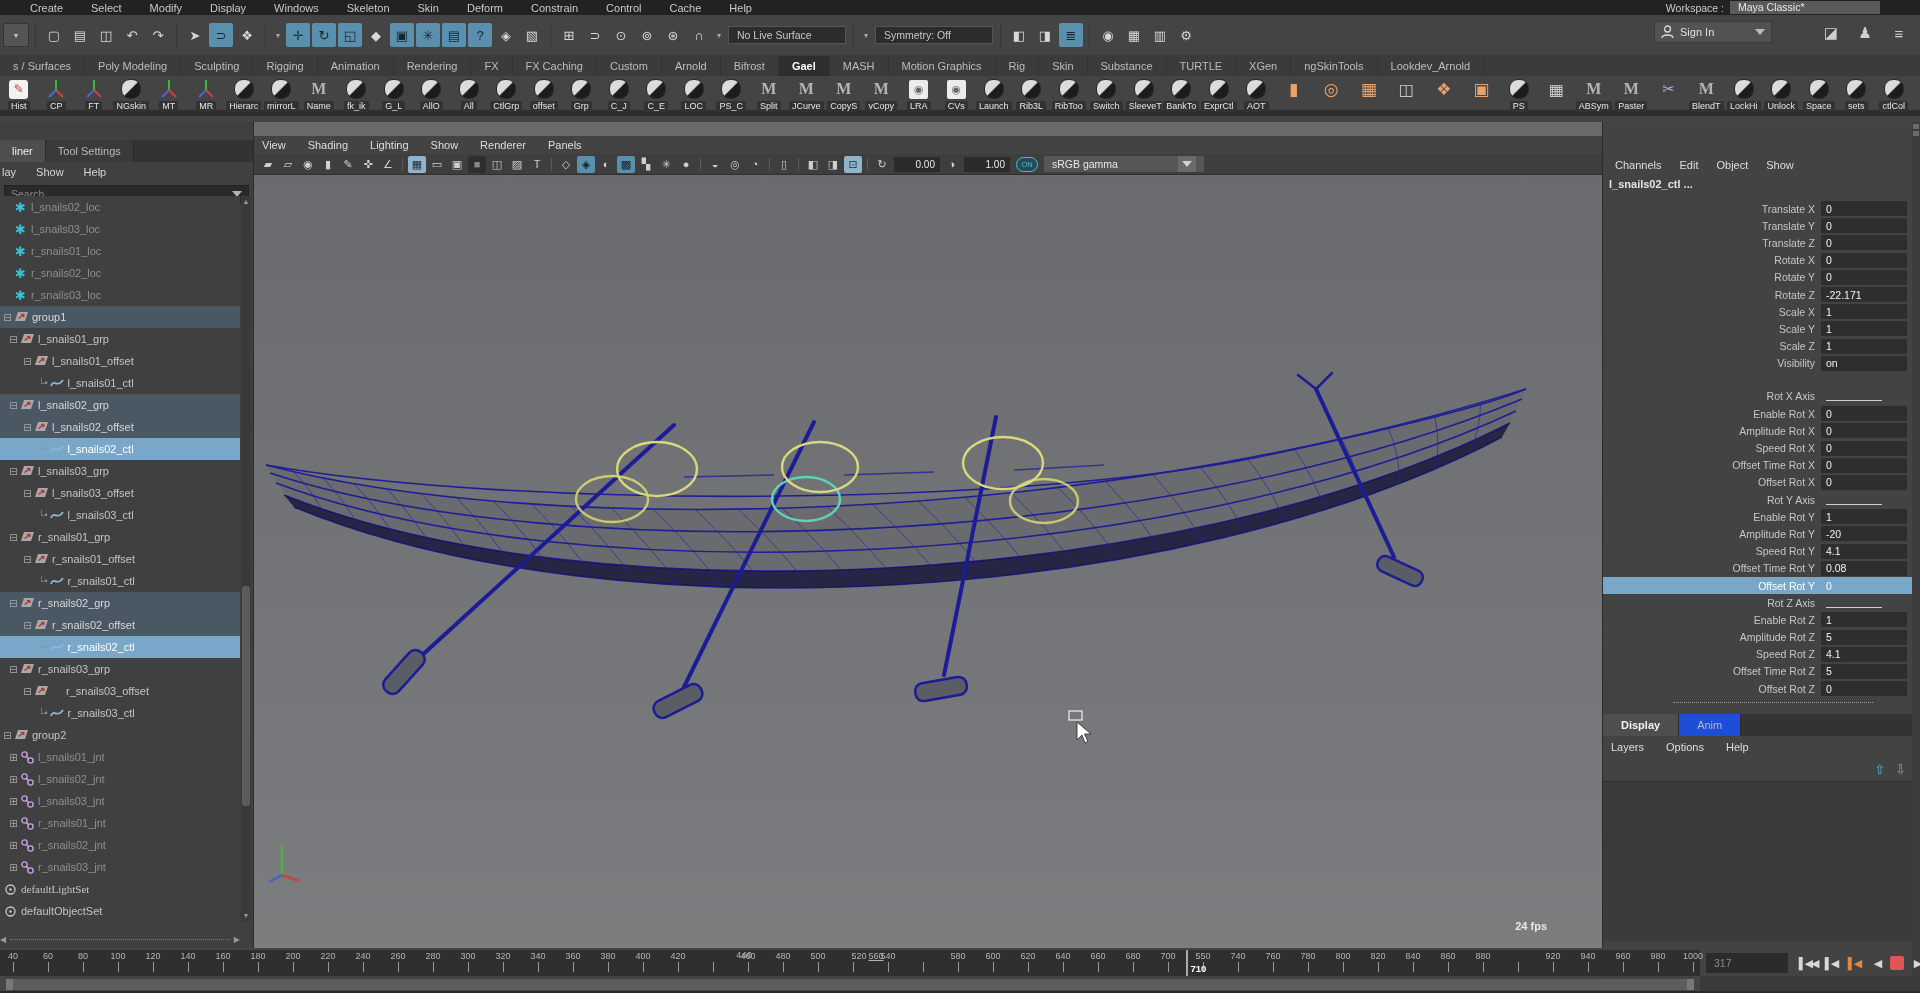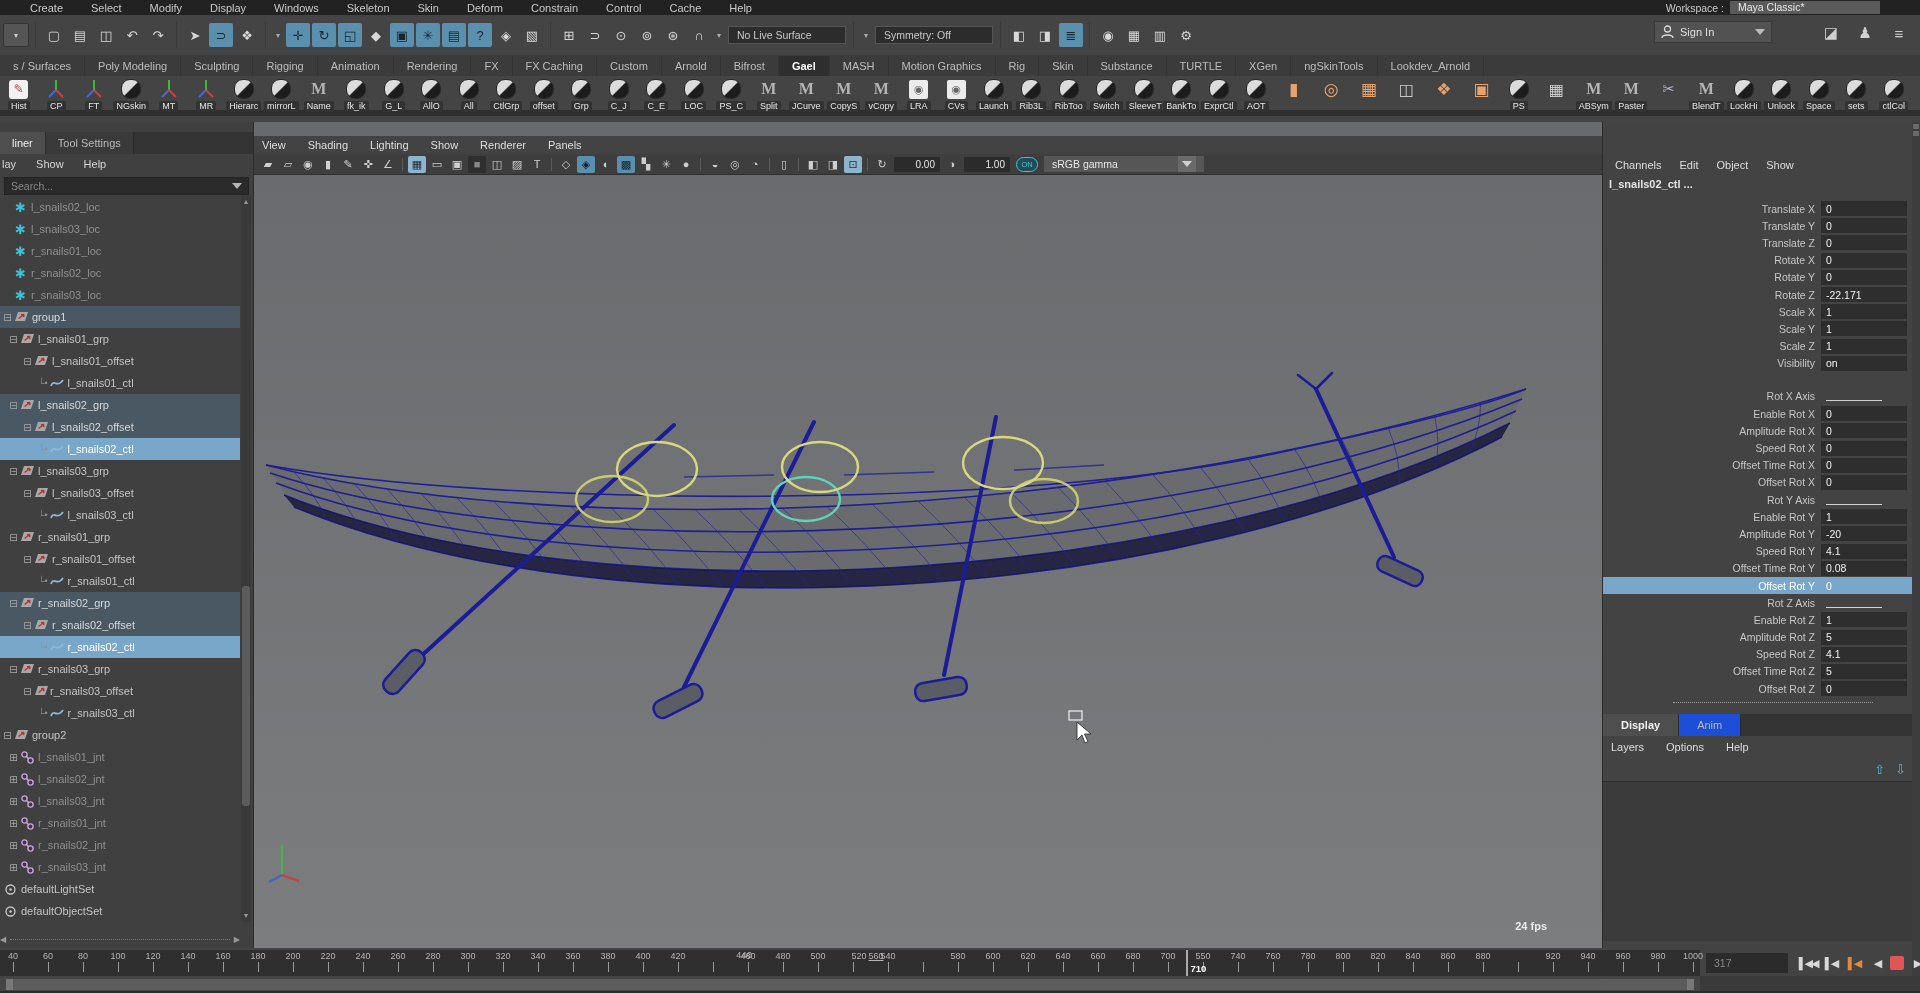--- a/index.html
+++ b/index.html
@@ -47,21 +47,21 @@
   .mletter { color:#b4b4b4; font-weight:bold; font-size:16px; font-family:"Liberation Serif","DejaVu Serif",serif;}
   .noteic { width:19px; height:19px; background:#f2f2f2; border-radius:3px; color:#cc3333; font-size:12px;
     display:flex; align-items:center; justify-content:center;}
   .eyeic { width:19px; height:19px; background:#ececec; border-radius:2px; color:#666; font-size:11px;
     display:flex; align-items:center; justify-content:center;}
   .orange { color:#e8a26a; font-size:17px; }
   .grayglyph { color:#c8c8c8; font-size:16px; }
   .purple { color:#b9a6dc; font-size:15px; }
   
   .left-panel { position:absolute; left:0; top:122px; width:253px; height:826px; background:#404040; z-index:20;}
-  .ptabs { display:flex; height:22px; background:#333; margin-top:10px;}
+  .ptabs { display:flex; height:22px; background:#333; margin-top:18px;}
   .ptab { padding:0 12px; line-height:22px; color:#b8b8b8; background:#3a3a3a; border-right:1px solid #2c2c2c;}
   .ptab.active { background:#4e4e4e; color:#efefef; }
   .pmenus { display:flex; gap:20px; height:20px; align-items:center; padding-left:2px; background:#404040; color:#d6d6d6;}
   .searchrow { height:24px; display:flex; align-items:center; padding:2px 4px;}
   .searchfield { flex:1; height:18px; background:#2a2a2a; border:1px solid #222; color:#8a8a8a;
     display:flex; align-items:center; padding:0 6px; font-size:10.5px;}
   .searchfield .caret { margin-left:auto; width:0; height:0; border-left:5px solid transparent; border-right:5px solid transparent; border-top:6px solid #b5b5b5;}
   .tree { position:absolute; left:0; top:74px; width:240px; height:728px; overflow:hidden; background:#404040;}
   .trow { height:22px; display:flex; align-items:center; white-space:nowrap; color:#c4c4c4; font-size:11px;}
   .trow.dim { color:#8f8f8f; }
@@ -751,21 +751,21 @@
           <div style="margin-left: 2px;">r_snails03_grp</div>
         </div>
         <div class="trow" style="padding-left: 22px;">
           <div class="texp">⊟</div>
           <span class="ticon">
             <svg width="15" height="12">
               <polygon points="4,1 14,1 11,10 1,10" fill="#a8a8a8"></polygon>
               <path d="M4.5,7.5 L10,3.5 M10,3.5 L7,3.8 M10,3.5 L9.6,6.2" stroke="#c03030" stroke-width="1.4" fill="none"></path>
             </svg>
           </span>
-          <div style="margin-left: 0;">r_snails03_offset</div>
+          <div style="margin-left: 16px;">r_snails03_offset</div>
         </div>
         <div class="trow" style="padding-left: 38px;">
           <div class="tconn">└•</div>
           <span class="ticon">
             <svg width="14" height="12">
               <path d="M1,9 C4,1 7,12 13,3" stroke="#8fb8d8" stroke-width="1.8" fill="none"></path>
             </svg>
           </span>
           <div style="margin-left: 2px;">r_snails03_ctl</div>
         </div>
@@ -838,21 +838,21 @@
           <div class="texp">⊞</div>
           <span class="ticon">
             <svg width="13" height="13">
               <line x1="3.5" y1="3.5" x2="9.5" y2="9.5" stroke="#c9a2e0" stroke-width="1.5"></line>
               <circle cx="3.5" cy="3.5" r="2.6" fill="#3a3a3a" stroke="#c9a2e0" stroke-width="1.4"></circle>
               <circle cx="9.5" cy="9.5" r="2.6" fill="#3a3a3a" stroke="#c9a2e0" stroke-width="1.4"></circle>
             </svg>
           </span>
           <div style="margin-left: 2px;">r_snails03_jnt</div>
         </div>
-        <div class="trow" style="padding-left: 2px;">
+        <div class="trow" style="padding-left: 2px; font-family: Liberation Serif, serif;">
           <span class="ticon">
             <svg width="13" height="13">
               <circle cx="6.5" cy="6.5" r="4.5" fill="none" stroke="#c8c8c8" stroke-width="1.3"></circle>
               <circle cx="6.5" cy="6.5" r="1.2" fill="#c8c8c8"></circle>
             </svg>
           </span>
           <div style="margin-left: 2px;">defaultLightSet</div>
         </div>
         <div class="trow" style="padding-left: 2px;">
           <span class="ticon">

